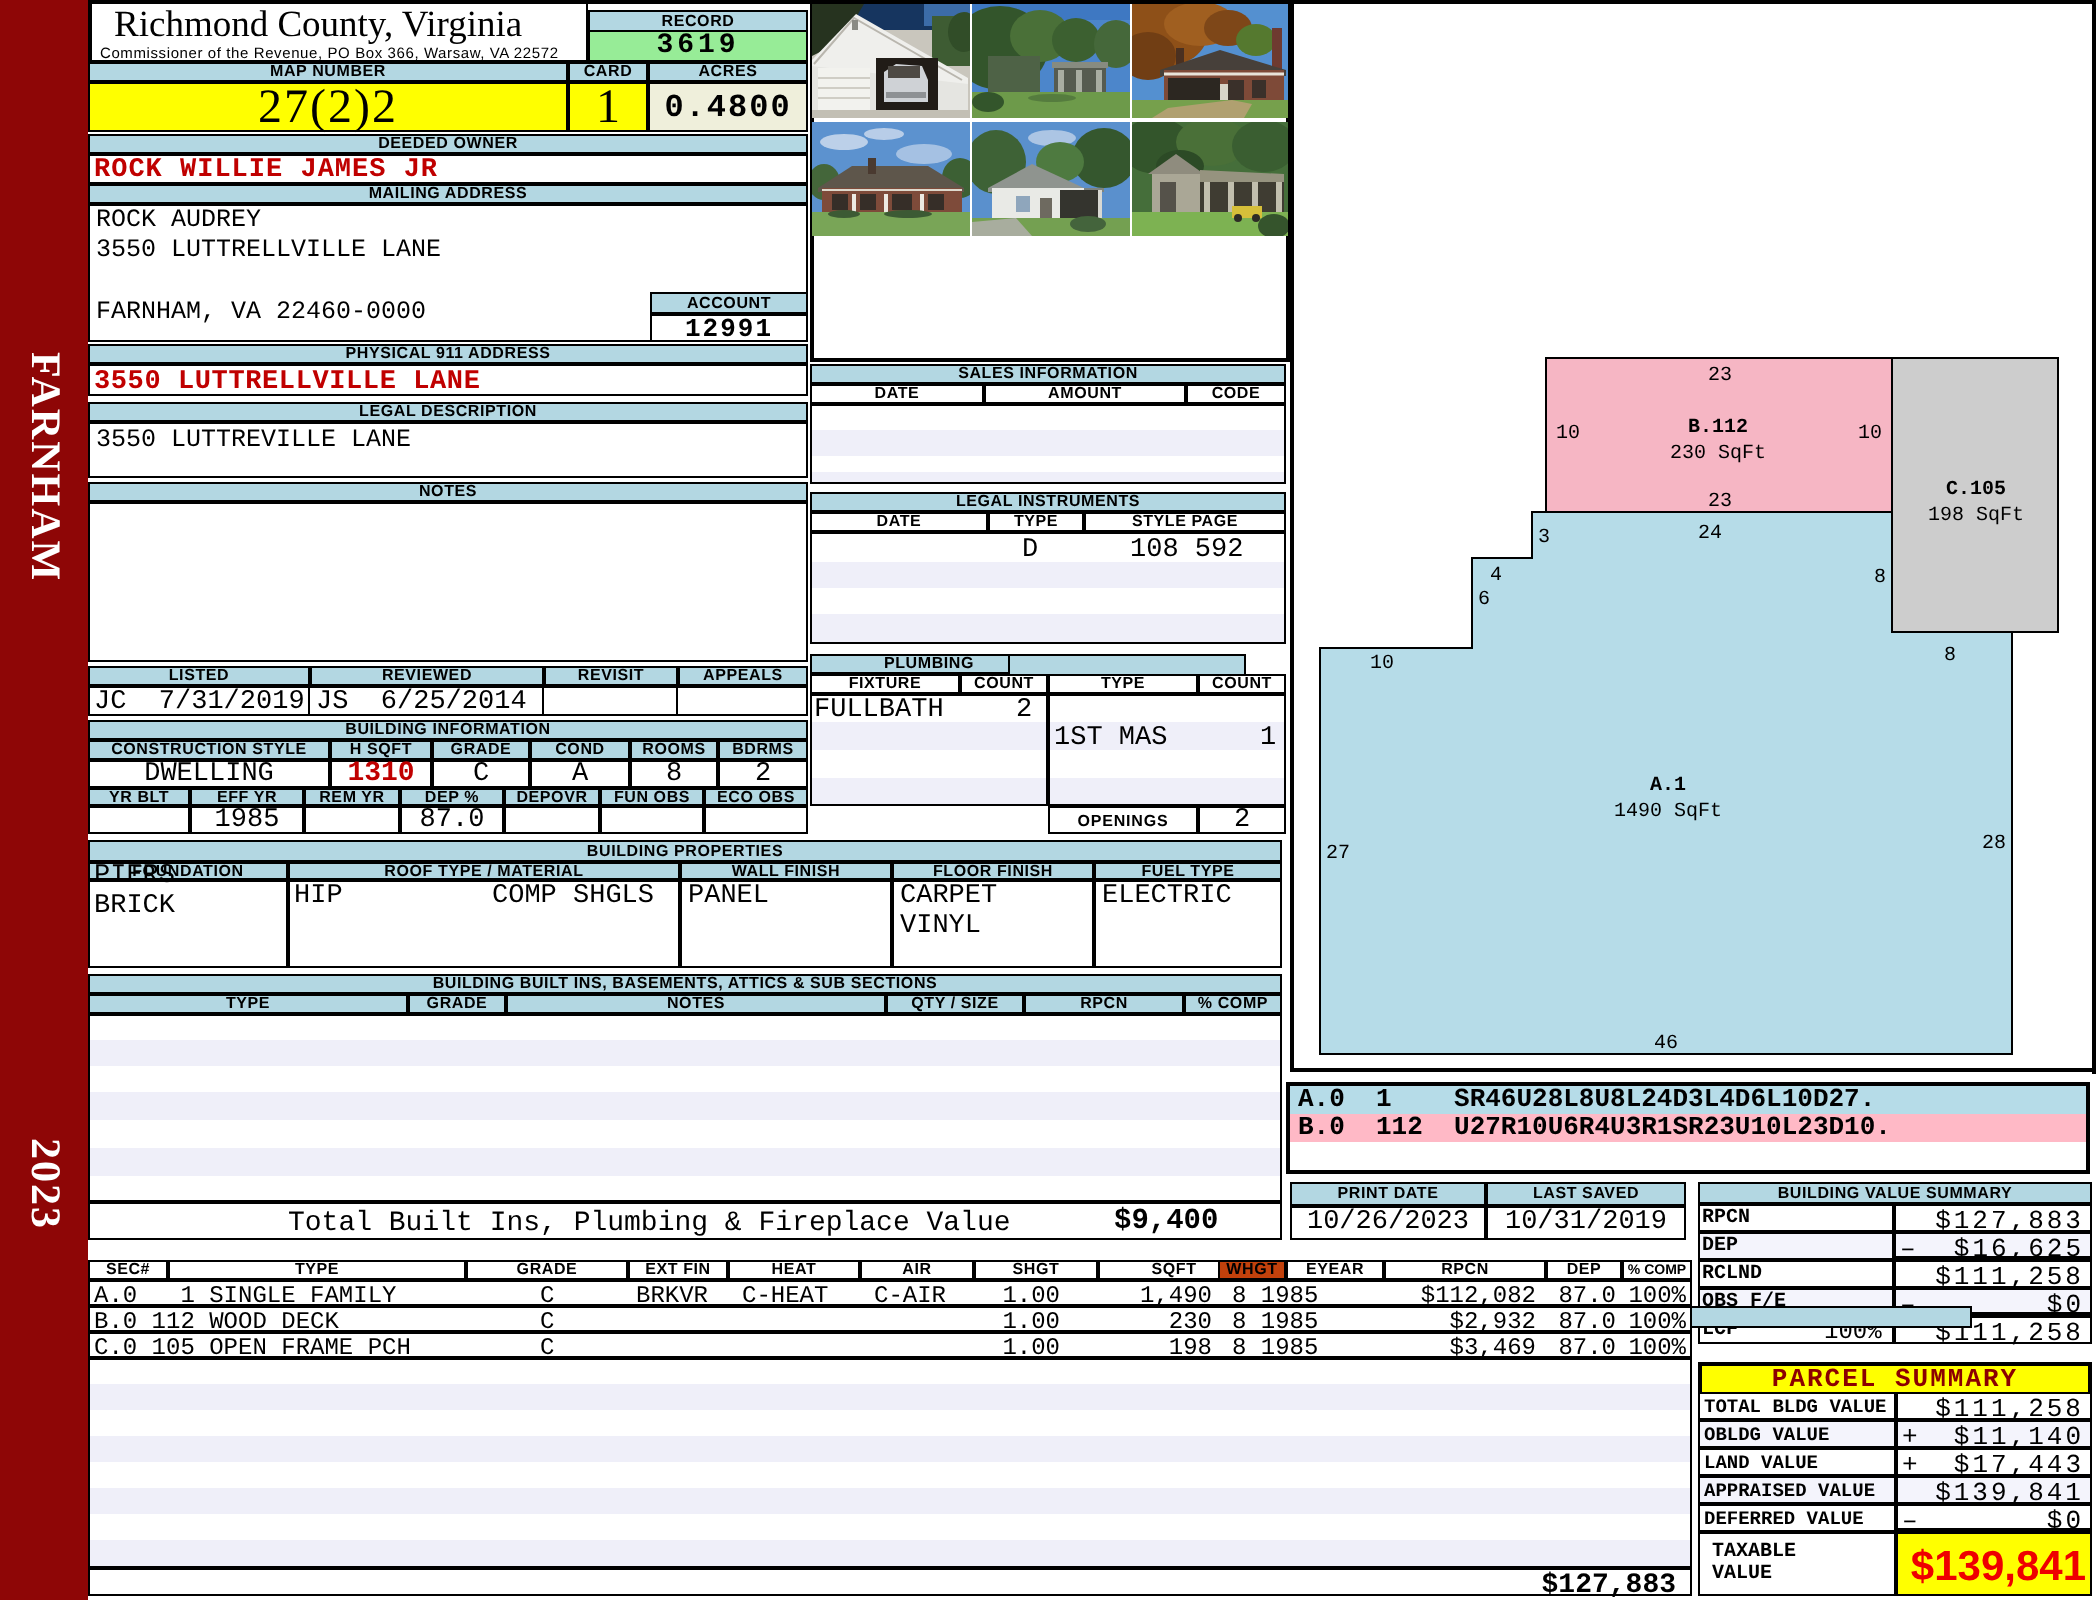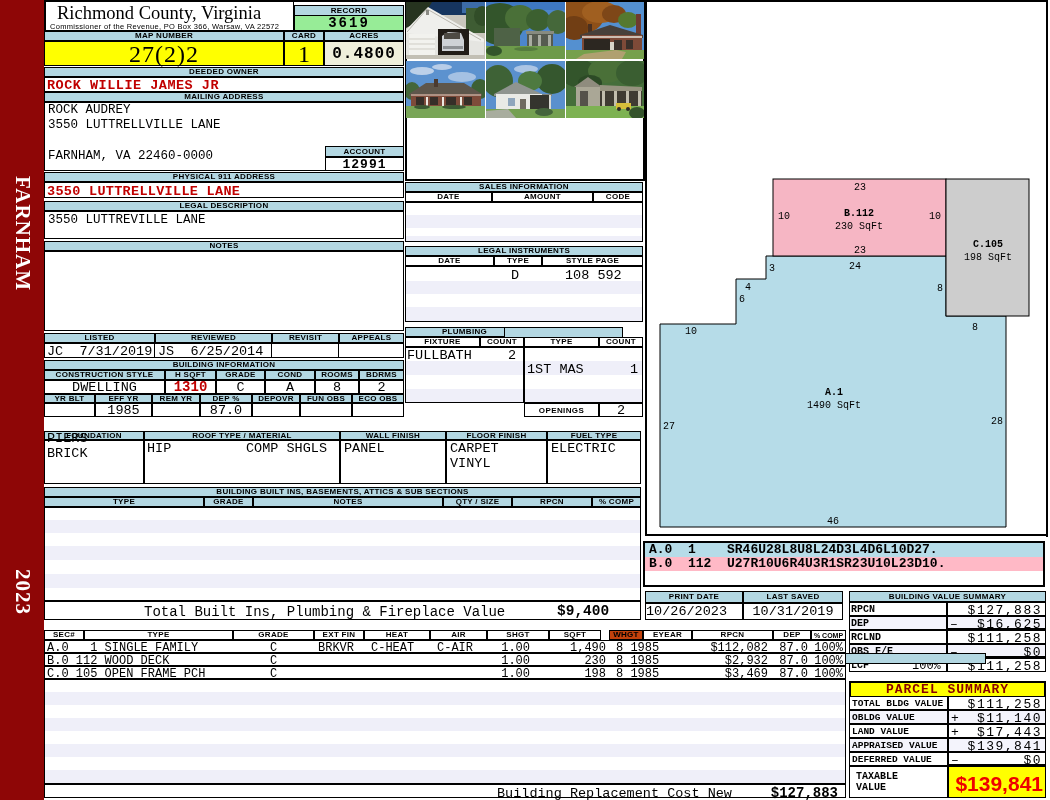--- a/index.html
+++ b/index.html
@@ -142,20 +142,21 @@
 <div class="cl" style="left:152px;top:403px;width:48px;height:14px;background:#fff"></div>
 
 <div class="cl" style="left:200px;top:403px;width:52px;height:14px;text-align:center;font:13.5px/13px 'Liberation Mono',monospace">87.0</div>
 
 <div class="cl" style="left:252px;top:403px;width:48px;height:14px;background:#fff"></div>
 
 <div class="cl" style="left:300px;top:403px;width:52px;height:14px;background:#fff"></div>
 
 <div class="cl" style="left:352px;top:403px;width:52px;height:14px;background:#fff"></div>
 
+<div class="hd" style="left:44px;top:420px;width:597px;height:11px">BUILDING PROPERTIES</div>
 
 <div class="hd" style="left:44px;top:431px;width:100px;height:9px">FOUNDATION</div>
 
 <div class="hd" style="left:144px;top:431px;width:196px;height:9px">ROOF TYPE / MATERIAL</div>
 
 <div class="hd" style="left:340px;top:431px;width:106px;height:9px">WALL FINISH</div>
 
 <div class="hd" style="left:446px;top:431px;width:101px;height:9px">FLOOR FINISH</div>
 
 <div class="hd" style="left:547px;top:431px;width:94px;height:9px">FUEL TYPE</div>
@@ -432,21 +433,21 @@
 
 <div class="a" style="left:645px;top:543px;width:398px;height:14px;background:#B6DCE8;font:bold 13px/14px 'Liberation Mono',monospace;white-space:pre;padding-left:4px">A.0  1    SR46U28L8U8L24D3L4D6L10D27.</div>
 
 <div class="a" style="left:645px;top:557px;width:398px;height:14px;background:#FFB9C6;font:bold 13px/14px 'Liberation Mono',monospace;white-space:pre;padding-left:4px">B.0  112  U27R10U6R4U3R1SR23U10L23D10.</div>
 
 
 <div class="hd" style="left:645px;top:591px;width:98px;height:12px">PRINT DATE</div>
 
 <div class="hd" style="left:743px;top:591px;width:100px;height:12px">LAST SAVED</div>
 
-<div class="cl" style="left:645px;top:603px;width:98px;height:17px;background:#fff;text-align:left;font:13.5px/15px 'Liberation Mono',monospace">10/26/2023</div>
+<div class="cl" style="left:645px;top:603px;width:98px;height:17px;background:#fff;text-align:center;font:13.5px/15px 'Liberation Mono',monospace">10/26/2023</div>
 
 <div class="cl" style="left:743px;top:603px;width:100px;height:17px;background:#fff;text-align:center;font:13.5px/15px 'Liberation Mono',monospace">10/31/2019</div>
 
 <div class="hd" style="left:849px;top:591px;width:197px;height:11px">BUILDING VALUE SUMMARY</div>
 
 <div class="cl" style="left:849px;top:602px;width:98px;height:14px;background:#fff"></div>
 <div class="cl" style="left:947px;top:602px;width:99px;height:14px;background:#fff"></div>
 <div class="tx" style="left:851px;top:604px;font:bold 10px 'Liberation Mono'">RPCN</div>
 <div class="tx" style="left:1042px;top:603px;font:13px 'Liberation Mono';letter-spacing:1.5px;transform:translateX(-100%)">$127,883</div>
 
@@ -521,21 +522,21 @@
 <div class="hd" style="left:233px;top:630px;width:81px;height:10px;background:#fff">GRADE</div>
 
 <div class="hd" style="left:314px;top:630px;width:50px;height:10px;background:#fff">EXT FIN</div>
 
 <div class="hd" style="left:364px;top:630px;width:66px;height:10px;background:#fff">HEAT</div>
 
 <div class="hd" style="left:430px;top:630px;width:57px;height:10px;background:#fff">AIR</div>
 
 <div class="hd" style="left:487px;top:630px;width:62px;height:10px;background:#fff">SHGT</div>
 
-<div class="hd" style="left:549px;top:630px;width:52px;height:10px;background:#fff">SQFT</div>
+<div class="hd" style="left:549px;top:630px;width:76px;height:10px;background:#fff">SQFT</div>
 
 <div class="hd" style="left:609px;top:630px;width:34px;height:10px;background:#c2410c">WHGT</div>
 
 <div class="hd" style="left:643px;top:630px;width:49px;height:10px;background:#fff">EYEAR</div>
 
 <div class="hd" style="left:692px;top:630px;width:81px;height:10px;background:#fff">RPCN</div>
 
 <div class="hd" style="left:773px;top:630px;width:38px;height:10px;background:#fff">DEP</div>
 
 <div class="hd" style="left:811px;top:630px;width:35px;height:10px;background:#fff;letter-spacing:0;font-size:7px">% COMP</div>
@@ -573,15 +574,14 @@
 <div class="tx" style="left:808px;top:667px;font:12px 'Liberation Mono';transform:translateX(-100%)">87.0</div>
 <div class="tx" style="left:843px;top:667px;font:12px 'Liberation Mono';transform:translateX(-100%)">100%</div>
 
 <div class="cl" style="left:44px;top:679px;width:802px;height:105px;background:#fff"></div>
 <div class="a" style="left:45px;top:692px;width:800px;height:13px;background:#EFEFF9"></div>
 <div class="a" style="left:45px;top:718px;width:800px;height:13px;background:#EFEFF9"></div>
 <div class="a" style="left:45px;top:744px;width:800px;height:13px;background:#EFEFF9"></div>
 <div class="a" style="left:45px;top:770px;width:800px;height:13px;background:#EFEFF9"></div>
 
 <div class="cl" style="left:44px;top:784px;width:802px;height:14px;background:#fff"></div>
-<div class="tx" style="left:497px;top:786px;font:13.5px 'Liberation Mono'">Building Replacement Cost New</div>
 <div class="tx" style="left:838px;top:785px;font:bold 14px 'Liberation Mono';transform:translateX(-100%)">$127,883</div>
 </div>
 
 </body></html>

